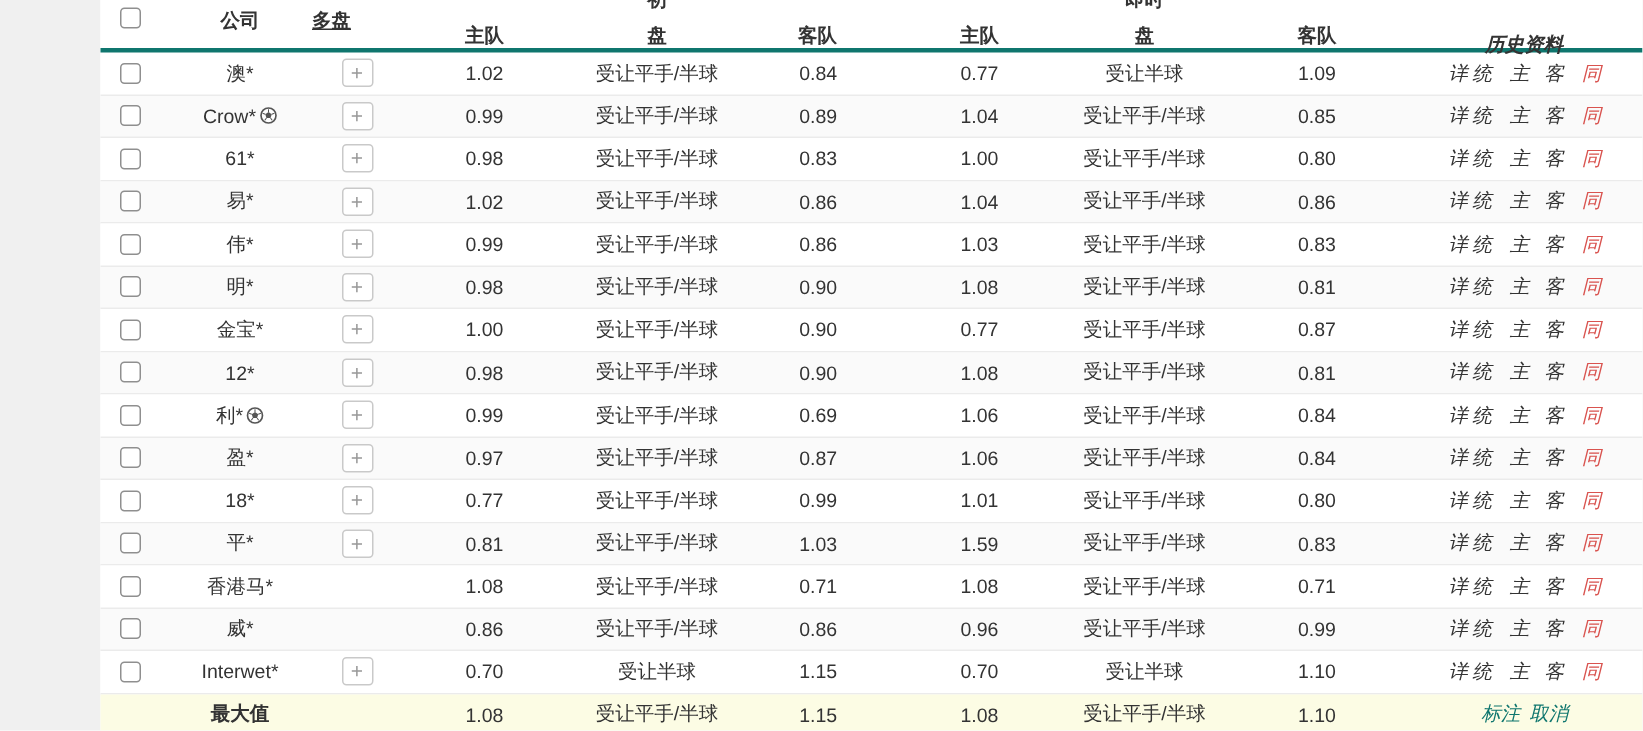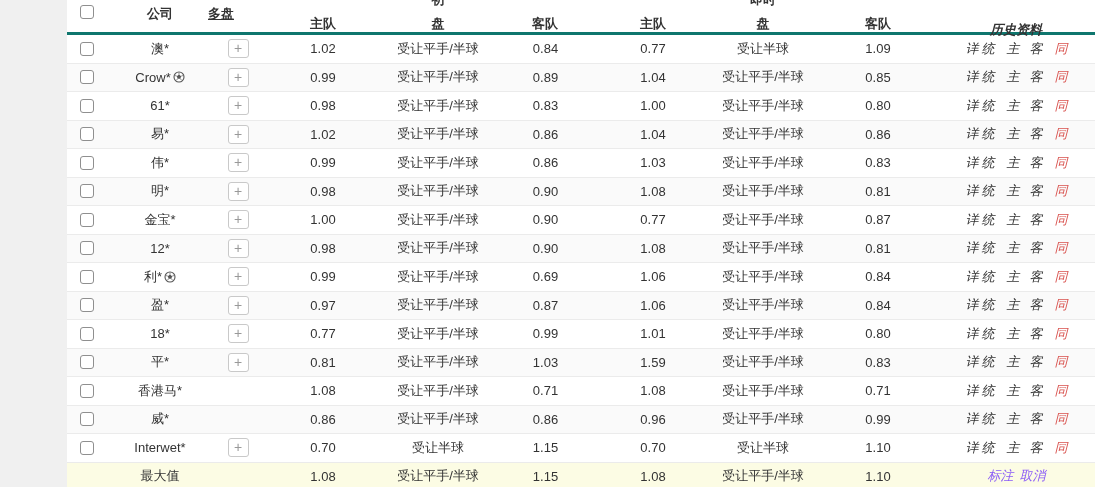--- a/index.html
+++ b/index.html
@@ -26,40 +26,40 @@
     border-bottom:1px solid #ebebeb; background:#fff;
     font-size:13px; color:#333;
   }
   .row.alt{ background:#fafafa; }
   .row.footer{ background:#fcfce4; font-weight:normal; }
   .cell{ text-align:center; white-space:nowrap; overflow:visible; }
   .c1{width:40px;} .c2{width:106px;} .c3{width:50px;} .c4{width:120px;}
   .c5{width:110px;} .c6{width:105px;} .c7{width:110px;} .c8{width:110px;}
   .c9{width:120px;} .c10{width:157px;font-style:italic;}
   .c2{ display:flex; align-items:center; justify-content:center; gap:2px; }
-  .bold{ font-weight:normal; }
+  .bold{ font-weight:bold; }
   
   .cbx{
     display:inline-block; width:14px; height:14px;
     border:1.5px solid #8f8f8f; border-radius:3px; background:#fff;
     vertical-align:middle; cursor:pointer;
   }
   .c1{ display:flex; align-items:center; justify-content:center; }
   
   .plus{
     display:inline-block; width:21px; height:19px; line-height:16px;
     border:1px solid #c9c9c9; border-radius:3px; background:#fff;
     color:#999; font-size:14px; text-align:center; cursor:pointer;
   }
   
   .hl{ color:#333; cursor:pointer; }
   .hl1{ margin-right:3px; } .hl2{ margin-right:12px; }
   .hl3{ margin-right:10px; } .hl4{ margin-right:12px; }
   .hl5{ color:#d9534f; }
-  .flink{ color:#8b5cf6; cursor:pointer; }
+  .flink{ color:#0f766e; cursor:pointer; }
   .flink.first{ margin-right:6px; }
   .ball{ display:inline-block; width:12px; height:12px; }
 </style>
 </head>
 <body>
 
 <div class="screen">
   <div class="panel">
 
     <div class="thead">

